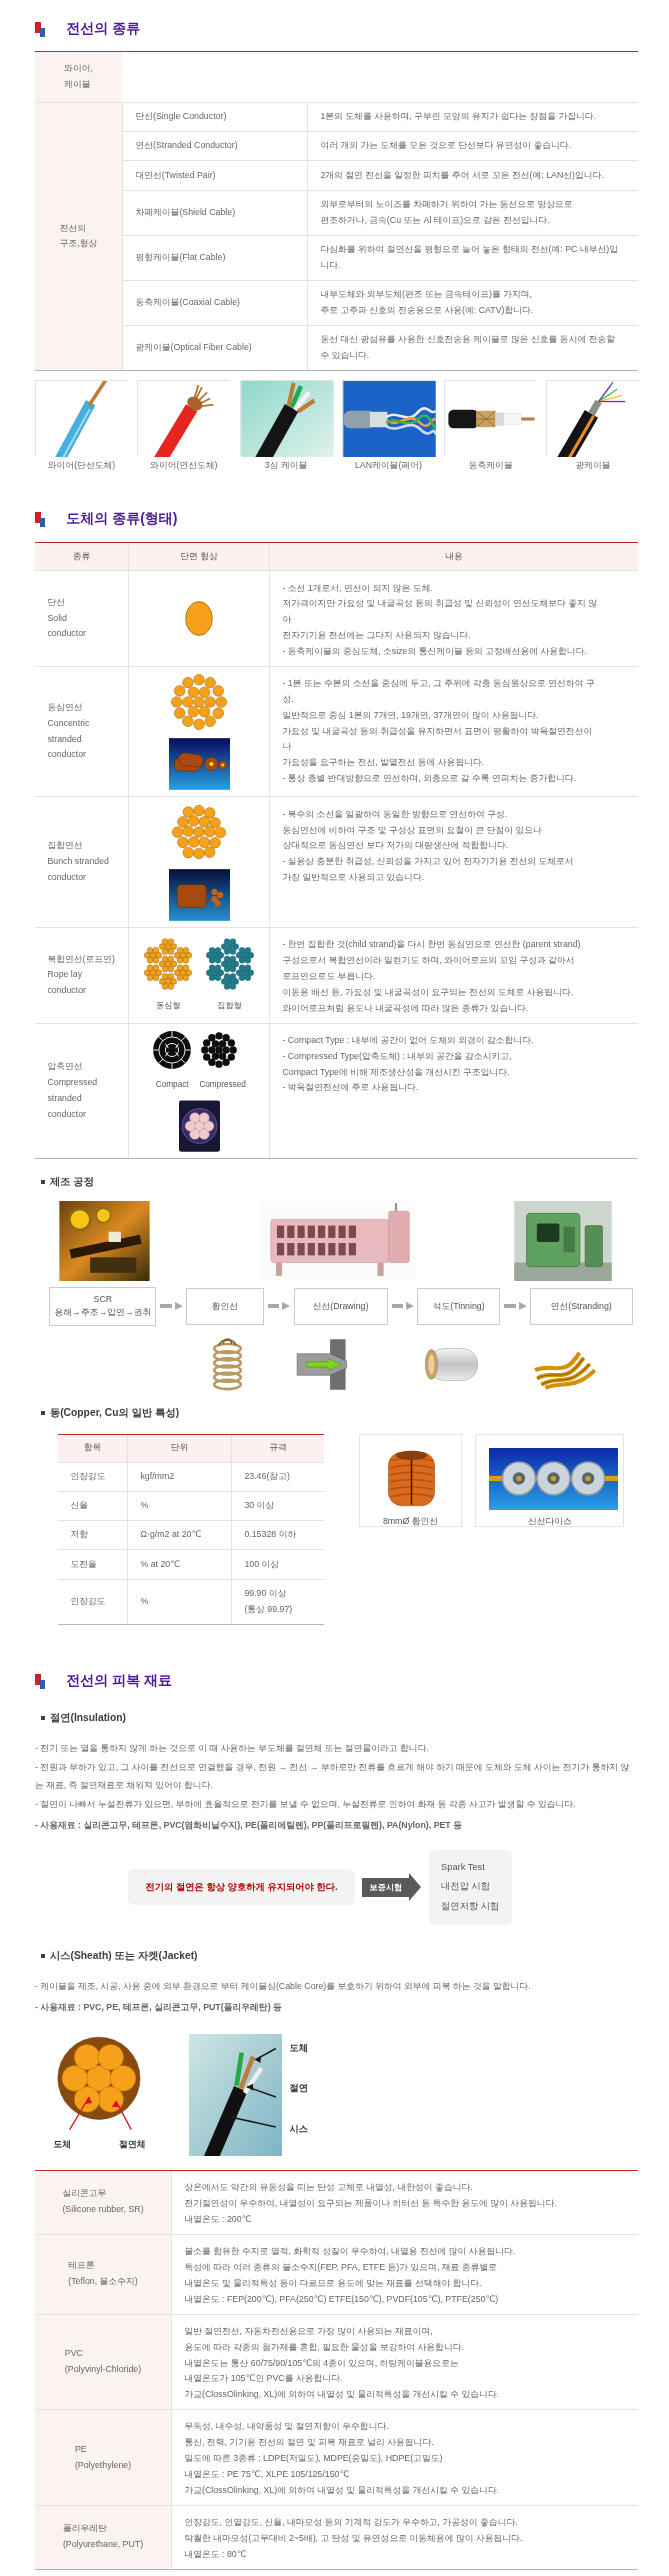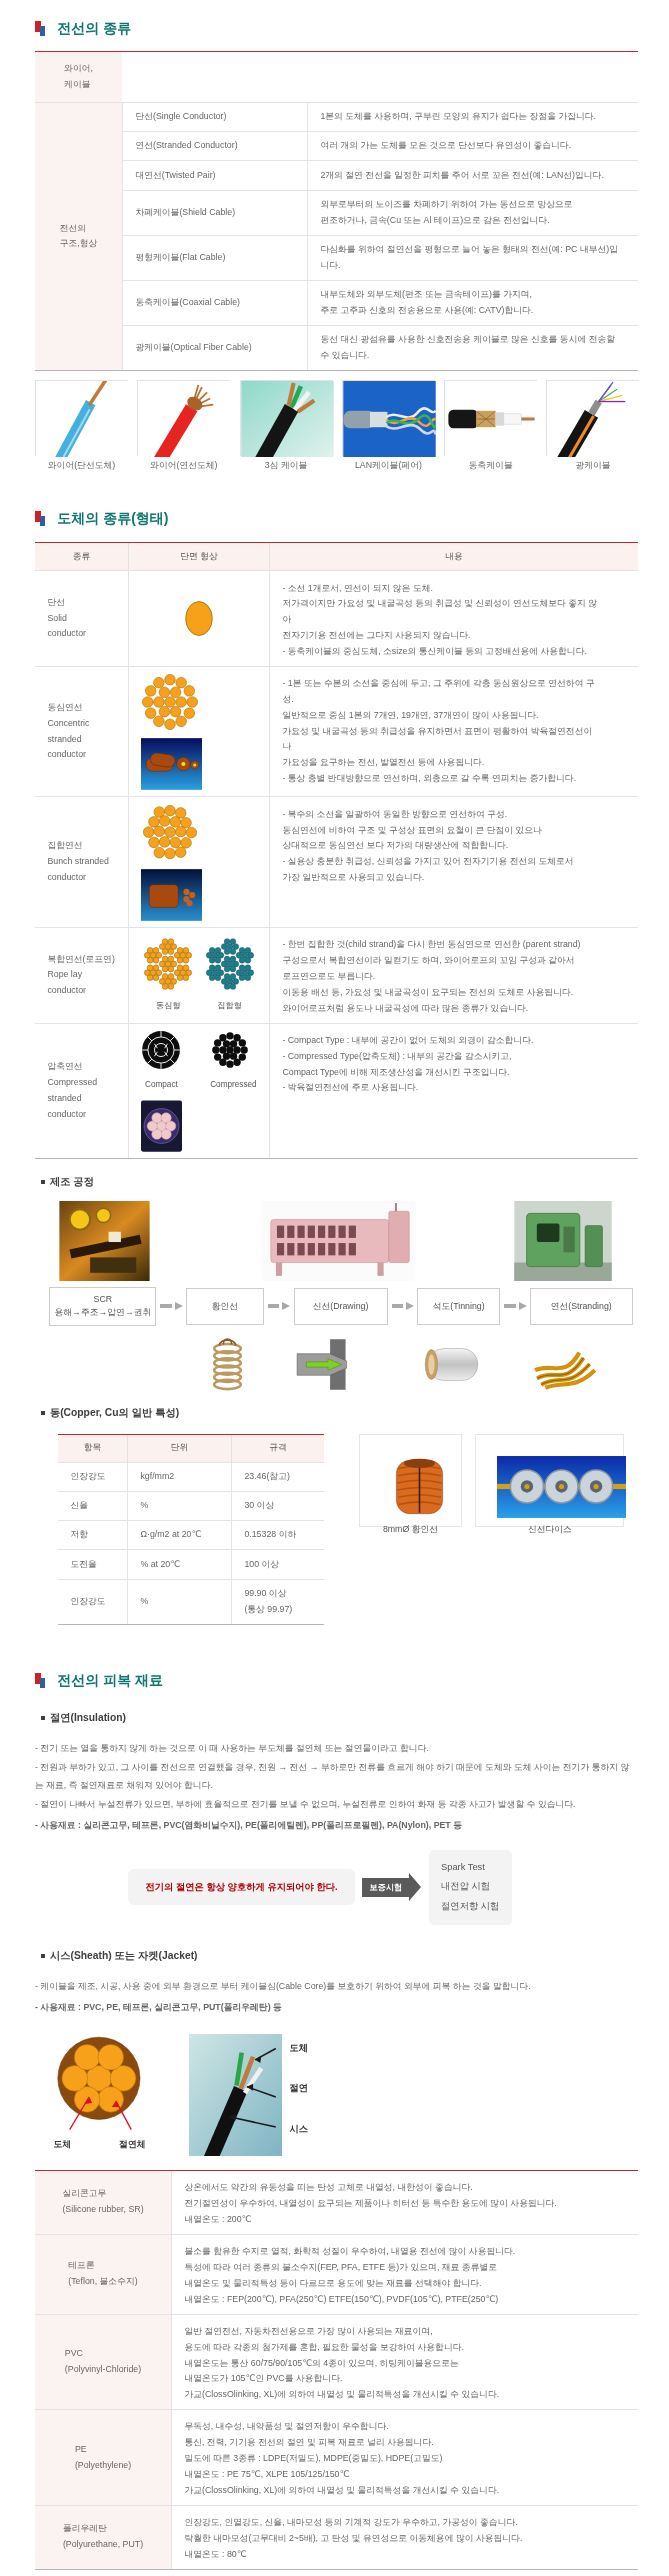--- a/index.html
+++ b/index.html
@@ -1,18 +1,18 @@
 <!DOCTYPE html>
 <html style="font-size:8.2px"><head>
 <meta charset="utf-8">
 <style>
   *{box-sizing:border-box;margin:0;padding:0}
   body{width:670px;height:3349px;background:#fff;font-family:"Liberation Sans","DejaVu Sans",sans-serif;color:#666;position:relative;overflow:hidden}
   .content{margin-left:35px;width:603px}
-  .sec-title{display:flex;align-items:flex-start;gap:11px;font-size:14px;font-weight:bold;color:#0f766e}
+  .sec-title{display:flex;align-items:flex-end;gap:20px;font-size:14px;font-weight:bold;color:#4c1d95}
   .flag{position:relative;width:11.3px;height:16.5px;flex:0 0 11.3px}
   .flag .fr{position:absolute;left:0;top:1px;width:5.7px;height:11.3px;background:#cc2127}
   .flag .fb{position:absolute;left:5.2px;top:6.7px;width:5.2px;height:9.3px;background:#2e5fa3}
   .sub-head{display:flex;align-items:center;gap:4.6px;font-size:10.3px;font-weight:bold;color:#3f3f3f}
   .sq{width:4.1px;height:4.1px;background:#3f3f3f;flex:0 0 4.1px}
   .tbl{border-top:1.5px solid #c1272d;border-bottom:0.5px solid #b5b5b5}
   .row{display:flex;border-top:0.5px solid #e3e3e3}
   .row.nt{border-top:none}
   .cell{padding:6.2px 12.4px;font-size:8.8px;line-height:1.8;display:flex;flex-direction:column;justify-content:center}
   .cell.top{justify-content:flex-start;padding-top:9.3px}
@@ -24,31 +24,31 @@
   .center{align-items:center;text-align:center}
   
   .t1a{width:87px}.t1b{width:185px}.t1c{width:331px}
   
   .gallery{display:flex;gap:9.3px;margin-top:8.8px}
   .fig{width:93px}
   .fig .ph{width:93px;height:76px;border:0.5px solid #e2e2e2;background:#fff}
   .fig .cap{text-align:center;font-size:8.8px;color:#666;margin-top:4.1px}
   
   .t2a{width:93px}.t2b{width:141px}.t2c{width:369px}
-  .diagwrap{display:flex;align-items:center;justify-content:space-between;gap:7.2px;flex-wrap:wrap}
+  .diagwrap{display:flex;align-items:center;justify-content:center;gap:7.2px;flex-wrap:wrap}
   .dlab{font-size:8.2px;color:#555;text-align:center;margin-top:2.1px}
   
   .flowrow{display:flex;align-items:center;margin-top:6.2px}
   .fbox{border:0.5px solid #ccc;background:#fff;color:#555;font-size:8.8px;line-height:1.5;text-align:center;padding:5.2px 4.1px;min-height:37px;display:flex;align-items:center;justify-content:center}
   .farr{width:0;height:0;border-top:4.6px solid transparent;border-bottom:4.6px solid transparent;border-left:8.2px solid #a9a9a9;margin:0 3.1px}
   .farrbar{width:11.3px;height:4.1px;background:#a9a9a9;margin-left:4.1px}
   
   .ct{width:266px}
   .cta{width:69px}.ctb{width:104px}.ctc{width:93px}
-  .photobox{border:0.5px solid #e6e6e6;background:#fff;padding:21px;text-align:center}
+  .photobox{border:0.5px solid #e6e6e6;background:#fff;padding:13px;text-align:center}
   .photobox .cap{font-size:8.8px;color:#555;margin-top:4.1px}
   
   .para{font-size:8.8px;line-height:2.15;color:#666}
   
   .insflow{display:flex;align-items:center;margin-left:93px;margin-top:14.4px}
   .gbox1{background:#f3f3f3;border-radius:6.2px;padding:11.3px 17.5px;font-size:9.3px}
   .gbox2{background:#f3f3f3;border-radius:5.2px;padding:8.2px 12.4px;font-size:9.3px;color:#555;line-height:2.1}
   .darr{display:flex;align-items:center;margin:0 7.2px}
   .darr .bar{background:#5a5a5a;color:#fff;font-size:8.2px;font-weight:bold;padding:4.1px 7.2px}
   .darr .tip{width:0;height:0;border-top:14px solid transparent;border-bottom:14px solid transparent;border-left:12.4px solid #5a5a5a}

